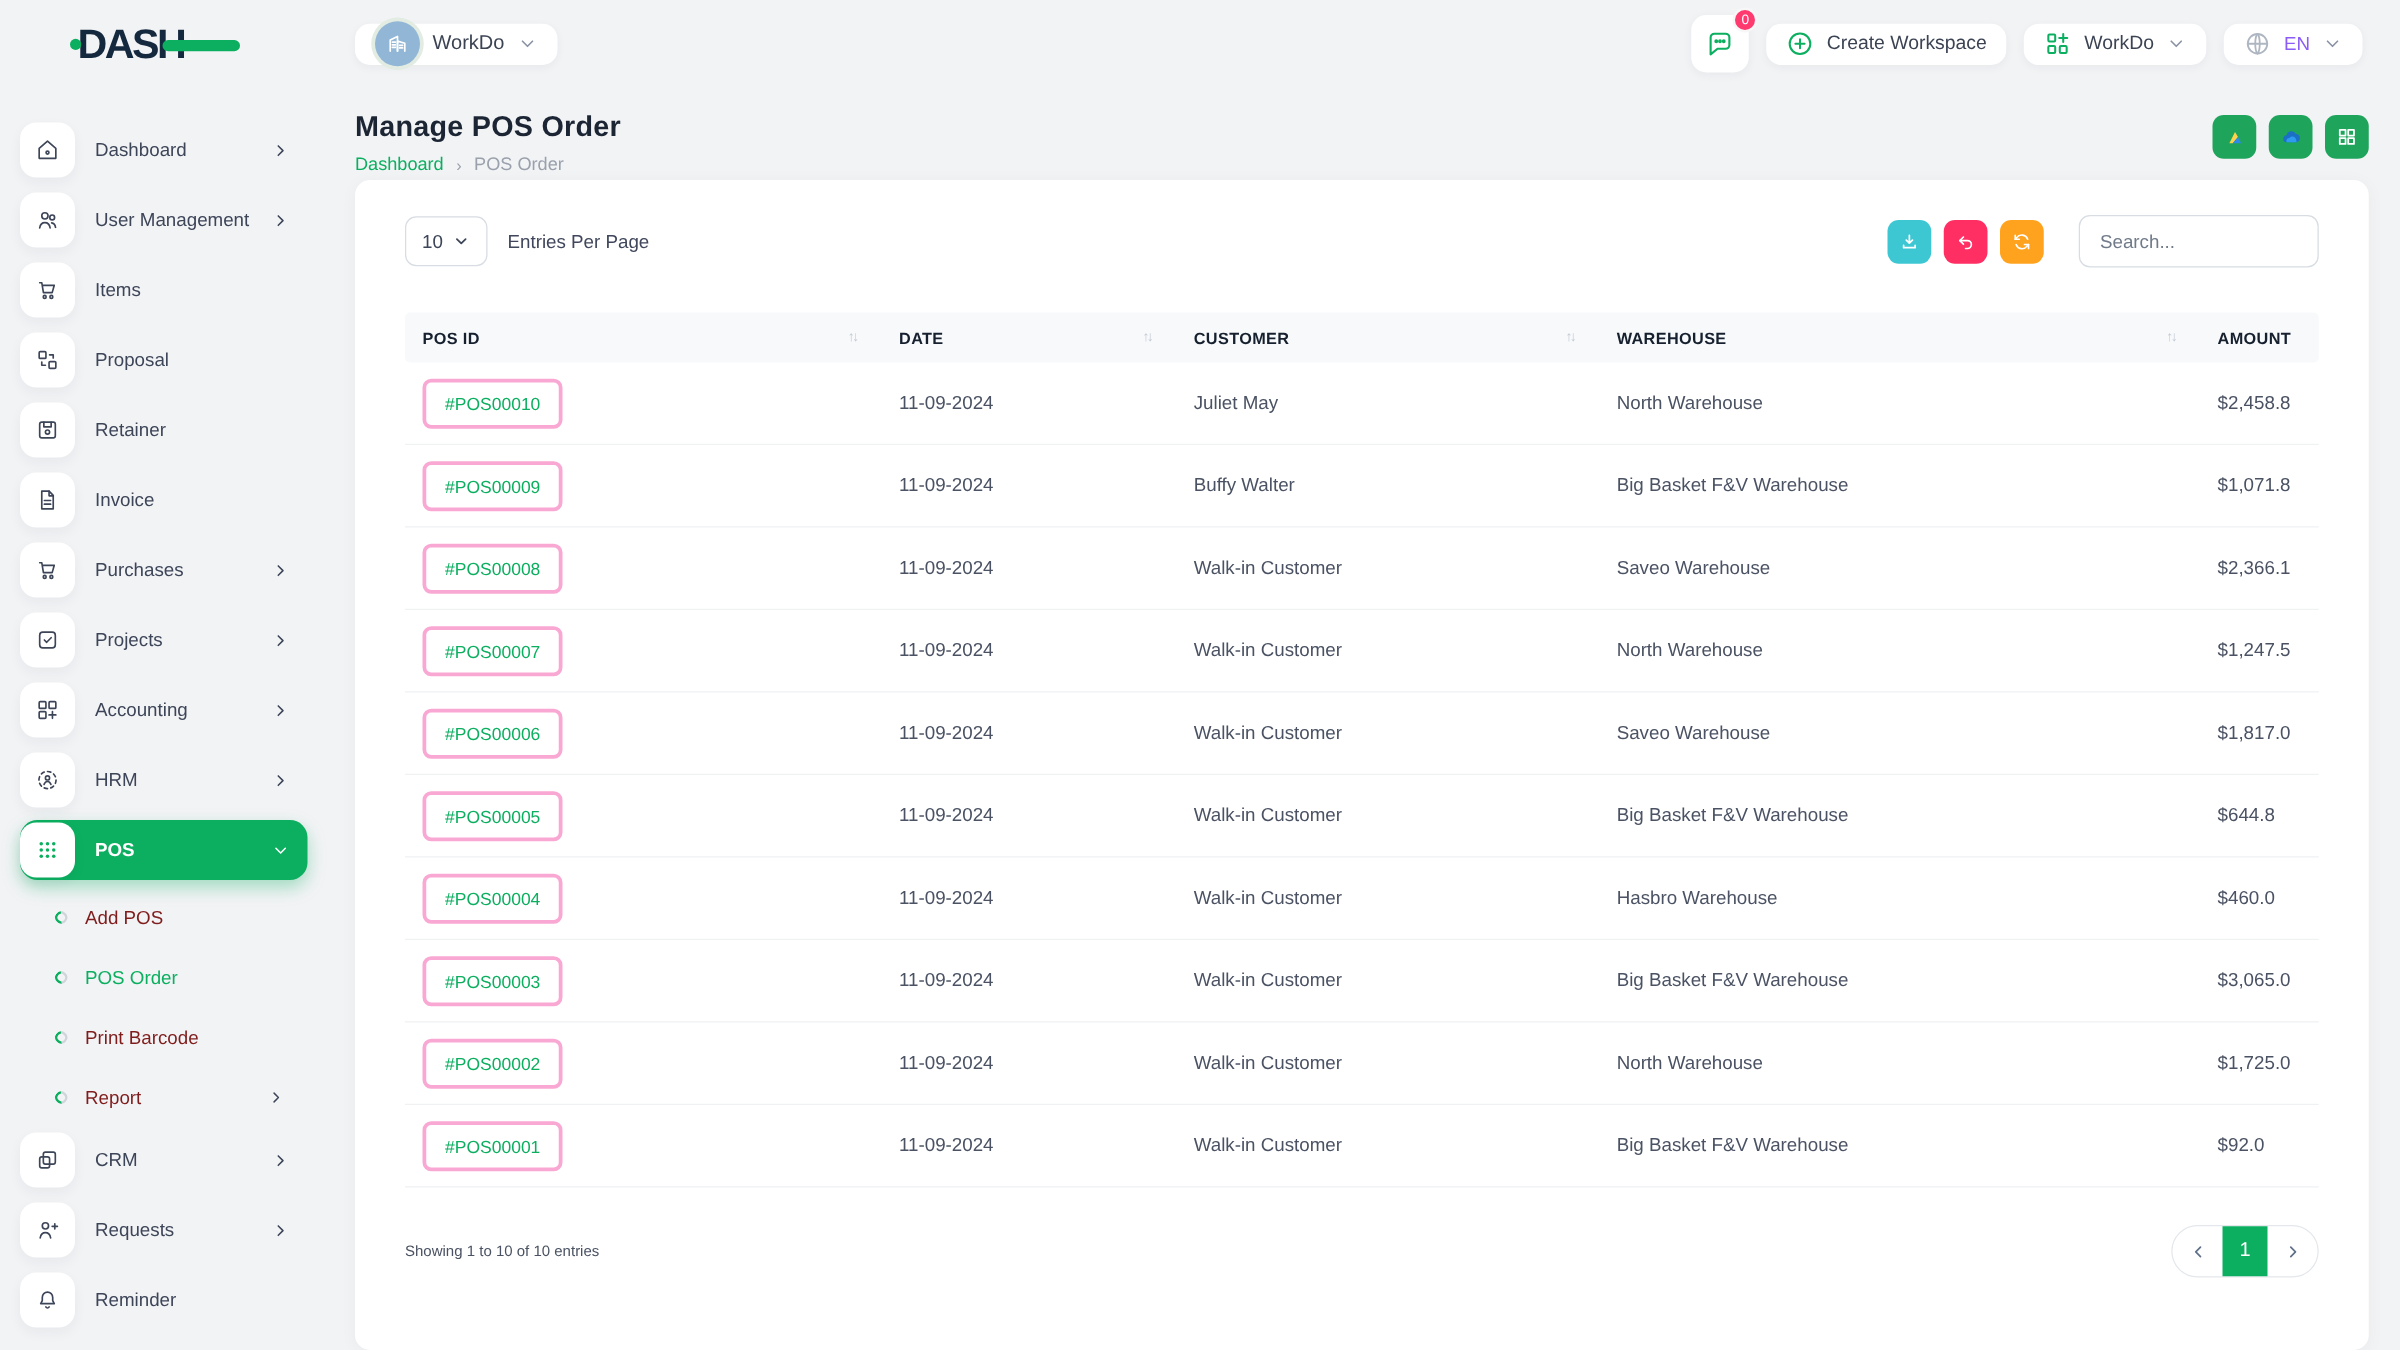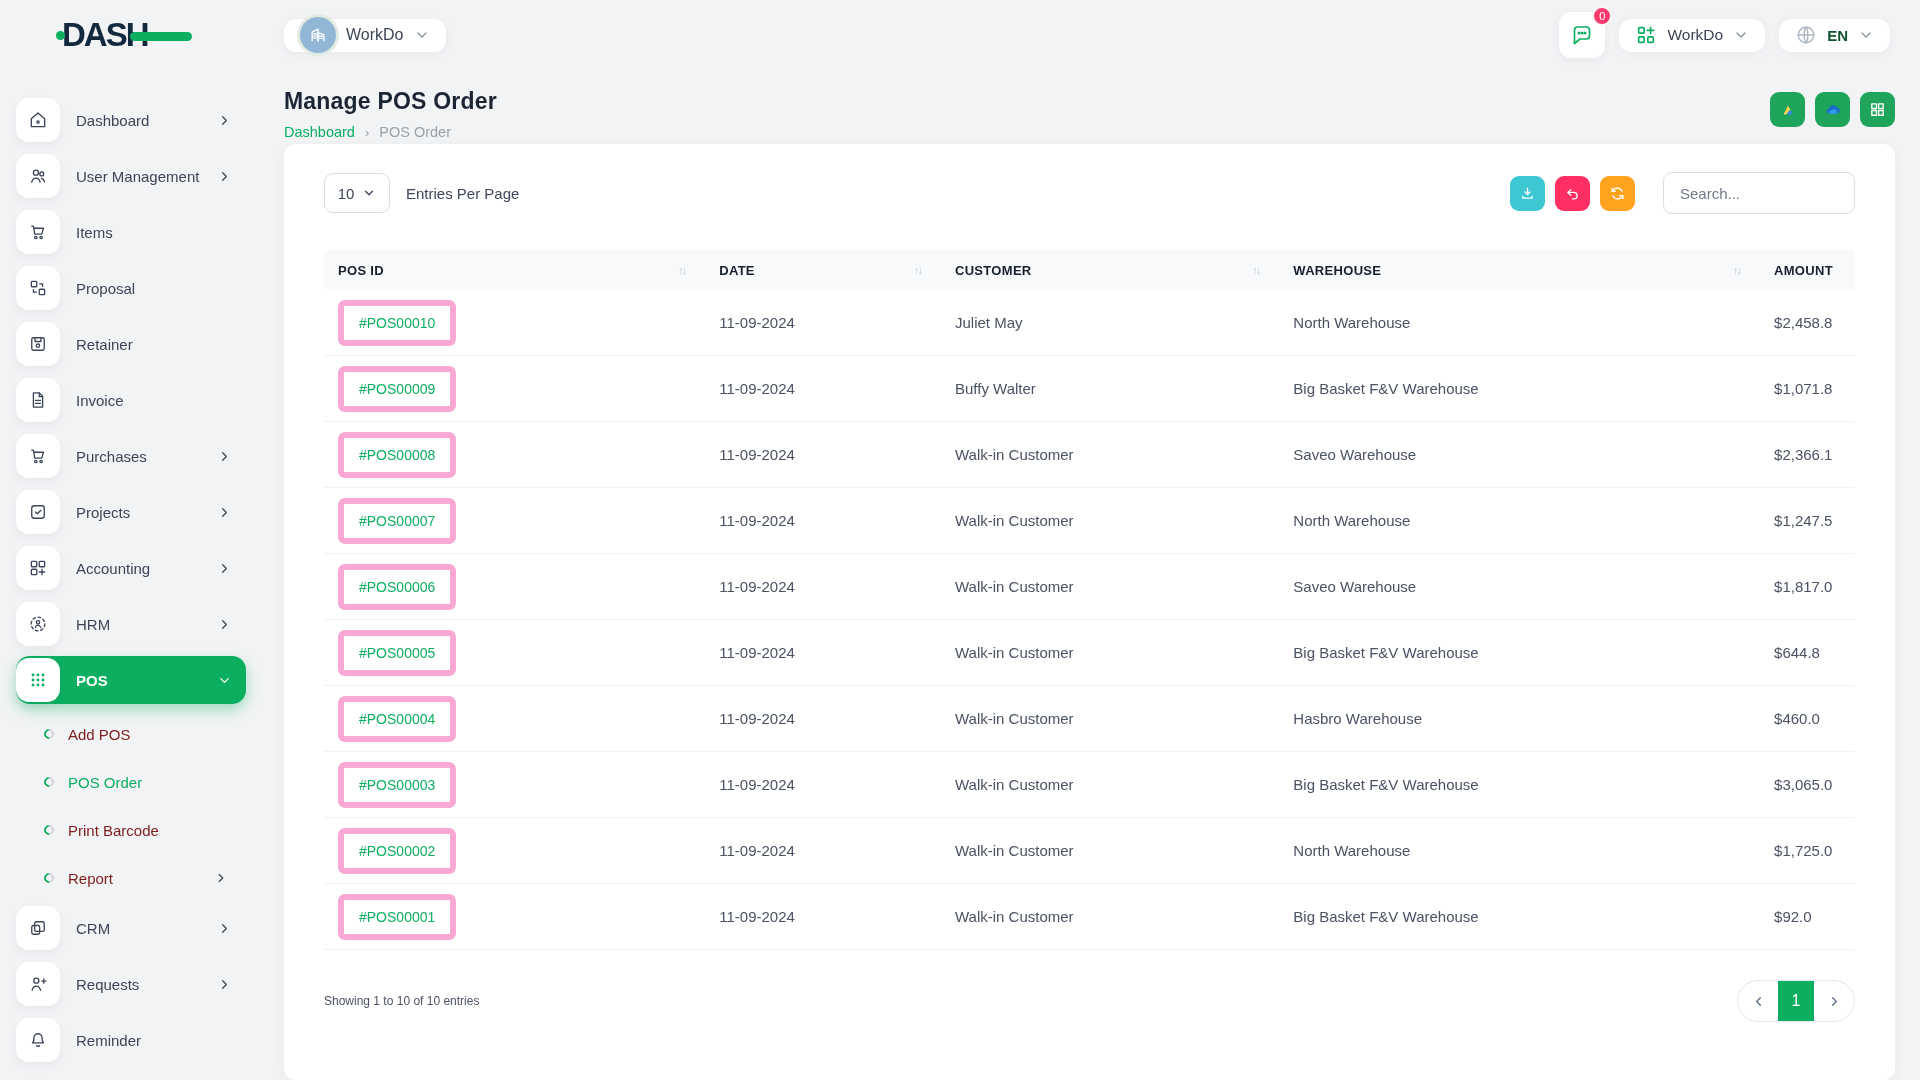--- a/index.html
+++ b/index.html
@@ -27,21 +27,21 @@
   .ws-name { font-size:16px; color:#3c4454; font-weight:500; }
   .right-cluster { display:flex; align-items:center; gap:14px; }
   .icon-btn { position:relative; width:46px; height:46px; background:#fff; border-radius:12px;
           display:flex; align-items:center; justify-content:center;
           box-shadow:0 2px 8px rgba(20,30,60,.05); cursor:pointer; }
   .badge { position:absolute; top:-6px; right:-7px; min-width:20px; height:20px;
           background:#FF3A6E; color:#fff; font-size:11px; border-radius:10px;
           display:flex; align-items:center; justify-content:center; padding:0 5px;
           border:2px solid #f7f7f8; }
   .pill .lbl { font-size:15.5px; color:#3c4454; font-weight:500; }
-  .lang-code { color:#14532d; font-weight:700; font-size:15px; }
+  .lang-code { color:#8b5cf6; font-weight:400; font-size:15px; }
   svg.stroke { fill:none; stroke-linecap:round; stroke-linejoin:round; }
 
   
   .layout { display:flex; height:1010px; }
   
   .sidebar { width:256px; flex:0 0 256px; padding:26px 10px 0 16px; }
   .s-item { height:48px; margin-bottom:8px; display:flex; align-items:center; gap:16px;
           cursor:pointer; border-radius:14px; padding-right:14px; }
   .s-ico { width:44px; height:44px; background:#fff; border-radius:13px; flex:0 0 44px;
           display:flex; align-items:center; justify-content:center;
@@ -89,21 +89,21 @@
   
   .table { margin-top:36px; }
   .t-head, .t-row { display:grid;
           grid-template-columns:24.9% 15.4% 22.1% 31.4% 1fr; align-items:center; }
   .t-head { background:#f7f9fb; border-radius:4px; height:40px; }
   .th { font-size:13px; font-weight:700; color:#16202e; letter-spacing:.3px; padding:0 14px;
           display:flex; align-items:center; justify-content:space-between; }
   .sort { color:#c3c9d2; font-size:11px; letter-spacing:-2px; cursor:pointer; padding-right:6px; }
   .t-row { height:66px; border-bottom:1px solid #f0f1f3; }
   .td { padding:0 14px; font-size:15px; color:#4a5263; }
-  .pos-pill { display:inline-block; border:6px solid #f9a8d4; color:#0CAF60; font-size:14px;
+  .pos-pill { display:inline-block; border:3px solid #f9a8d4; color:#0CAF60; font-size:14px;
           padding:9px 15px; border-radius:7px; cursor:pointer; background:#fff; }
 
   
   .card-footer { margin-top:30px; display:flex; align-items:center; justify-content:space-between; }
   .showing { font-size:12px; color:#4a5263; }
   .pagination { display:flex; align-items:center; border:1px solid #e4e7eb; border-radius:22px;
           overflow:hidden; background:#fff; height:42px; }
   .pg-btn { width:40px; height:42px; display:flex; align-items:center; justify-content:center;
           cursor:pointer; color:#5f7089; }
   .pg-num { width:36px; height:42px; background:#0CAF60; color:#fff; font-size:16px;
@@ -136,20 +136,27 @@
         <svg width="24" height="24" viewBox="0 0 24 24" class="stroke" stroke="#0CAF60" stroke-width="1.7">
           <path d="M4.5 7a3 3 0 0 1 3-3h9a3 3 0 0 1 3 3v6a3 3 0 0 1-3 3H10l-5.5 4.5V7z"></path>
           <circle cx="9" cy="10" r="0.7" fill="#0CAF60"></circle>
             <circle cx="12" cy="10" r="0.7" fill="#0CAF60"></circle>
             <circle cx="15" cy="10" r="0.7" fill="#0CAF60"></circle>
         </svg>
         <span class="badge">0</span>
       </div>
       <div class="pill">
         <svg width="22" height="22" viewBox="0 0 24 24" class="stroke" stroke="#0CAF60" stroke-width="1.8">
+          <circle cx="12" cy="12" r="9"></circle>
+            <path d="M12 8v8M8 12h8"></path>
+        </svg>
+        <span class="lbl">Create Workspace</span>
+      </div>
+      <div class="pill">
+        <svg width="22" height="22" viewBox="0 0 24 24" class="stroke" stroke="#0CAF60" stroke-width="1.8">
           <rect x="4" y="4" width="6" height="6" rx="1"></rect>
             <rect x="4" y="14" width="6" height="6" rx="1"></rect>
             <rect x="14" y="14" width="6" height="6" rx="1"></rect>
             <path d="M17 3.5v7M13.5 7h7"></path>
         </svg>
         <span class="lbl">WorkDo</span>
         <svg width="16" height="16" viewBox="0 0 24 24" class="stroke" stroke="#8a93a3" stroke-width="2">
             <path d="M6 9l6 6 6-6"></path>
           </svg>
       </div>

